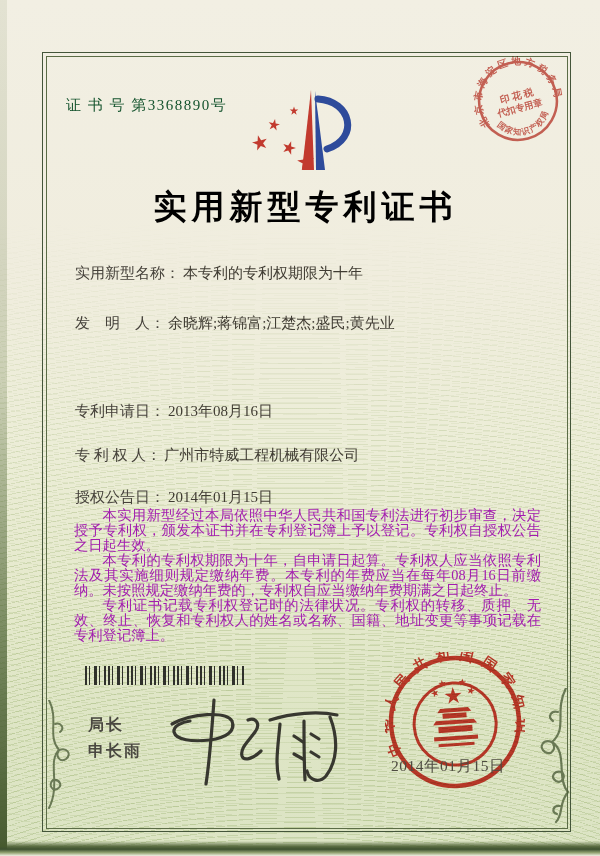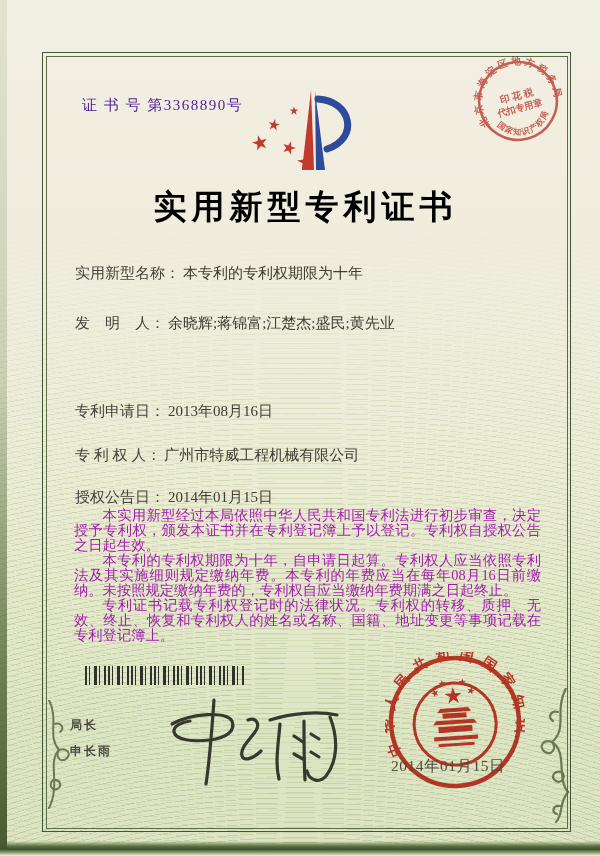--- a/index.html
+++ b/index.html
@@ -16,39 +16,39 @@
     -webkit-mask-image:linear-gradient(180deg,transparent 0%,transparent 26%,rgba(0,0,0,.55) 48%,#000 72%);
     mask-image:linear-gradient(180deg,transparent 0%,transparent 26%,rgba(0,0,0,.55) 48%,#000 72%);}
   .edge-left{position:absolute;left:0;top:0;bottom:0;width:7px;z-index:30;
     background:linear-gradient(180deg,rgba(120,135,90,.12) 0%,rgba(100,118,70,.25) 45%,rgba(74,96,50,.75) 78%,#46592f 100%);}
   .edge-bottom{position:absolute;left:0;right:0;bottom:0;height:15px;z-index:30;
     background:linear-gradient(180deg,rgba(70,90,45,0) 0%,rgba(70,90,45,.85) 35%,#3e5130 55%,#93a371 78%,#f2f1e6 100%);}
   
   .frame{position:absolute;left:42px;top:52px;width:527px;height:778px;border:1.5px solid #44553a;}
   .frame::after{content:'';position:absolute;inset:2.5px;border:1px solid #5b6c46;}
   
-  .cert-no{left:82px;top:96px;font-size:15px;letter-spacing:1.5px;color:#4c1d95;}
+  .cert-no{left:66px;top:96px;font-size:15px;letter-spacing:1.5px;color:#14532d;}
   .title{left:42px;top:185px;width:527px;text-align:center;font-size:33px;font-weight:bold;
          letter-spacing:5px;color:#000000;}
   
   .field-row{left:75px;font-size:15px;color:#403c33;white-space:nowrap;}
   .field-row .lab{color:#45413a;}
   .field-row .val{margin-left:3px;}
   
   .body-text{left:74px;top:508px;width:467px;font-size:14.3px;line-height:15px;
              text-align:justify;color:#a21caf;}
   .body-text p{margin:0;text-indent:2em;}
   
   .barcode{left:85px;top:666px;width:161px;height:19px;z-index:4;opacity:.9;
     background:repeating-linear-gradient(90deg,
       #1d1d1b 0 2px,transparent 2px 4px,#1d1d1b 4px 5px,transparent 5px 9px,
       #1d1d1b 9px 12px,transparent 12px 14px,#1d1d1b 14px 15px,transparent 15px 19px,
       #1d1d1b 19px 21px,transparent 21px 23px);}
   
-  .signoff{left:70px;top:712px;font-size:12px;font-weight:bold;line-height:26px;
+  .signoff{left:88px;top:712px;font-size:16px;font-weight:bold;line-height:26px;
            letter-spacing:2px;color:#4a4841;z-index:6;}
   .signature{left:152px;top:698px;z-index:6;}
   .seal-main{left:385px;top:652px;z-index:5;mix-blend-mode:multiply;}
   .seal-tax{left:472px;top:55px;z-index:8;mix-blend-mode:multiply;}
   .seal-date{left:391px;top:756px;z-index:7;font-size:15.5px;letter-spacing:.5px;color:#4e4b41;}
   .flourish{z-index:3;opacity:.8;}
   .footer{left:42px;top:803px;width:527px;text-align:center;font-size:12.5px;
           letter-spacing:1px;color:#4a463c;}
 </style>
 </head>

